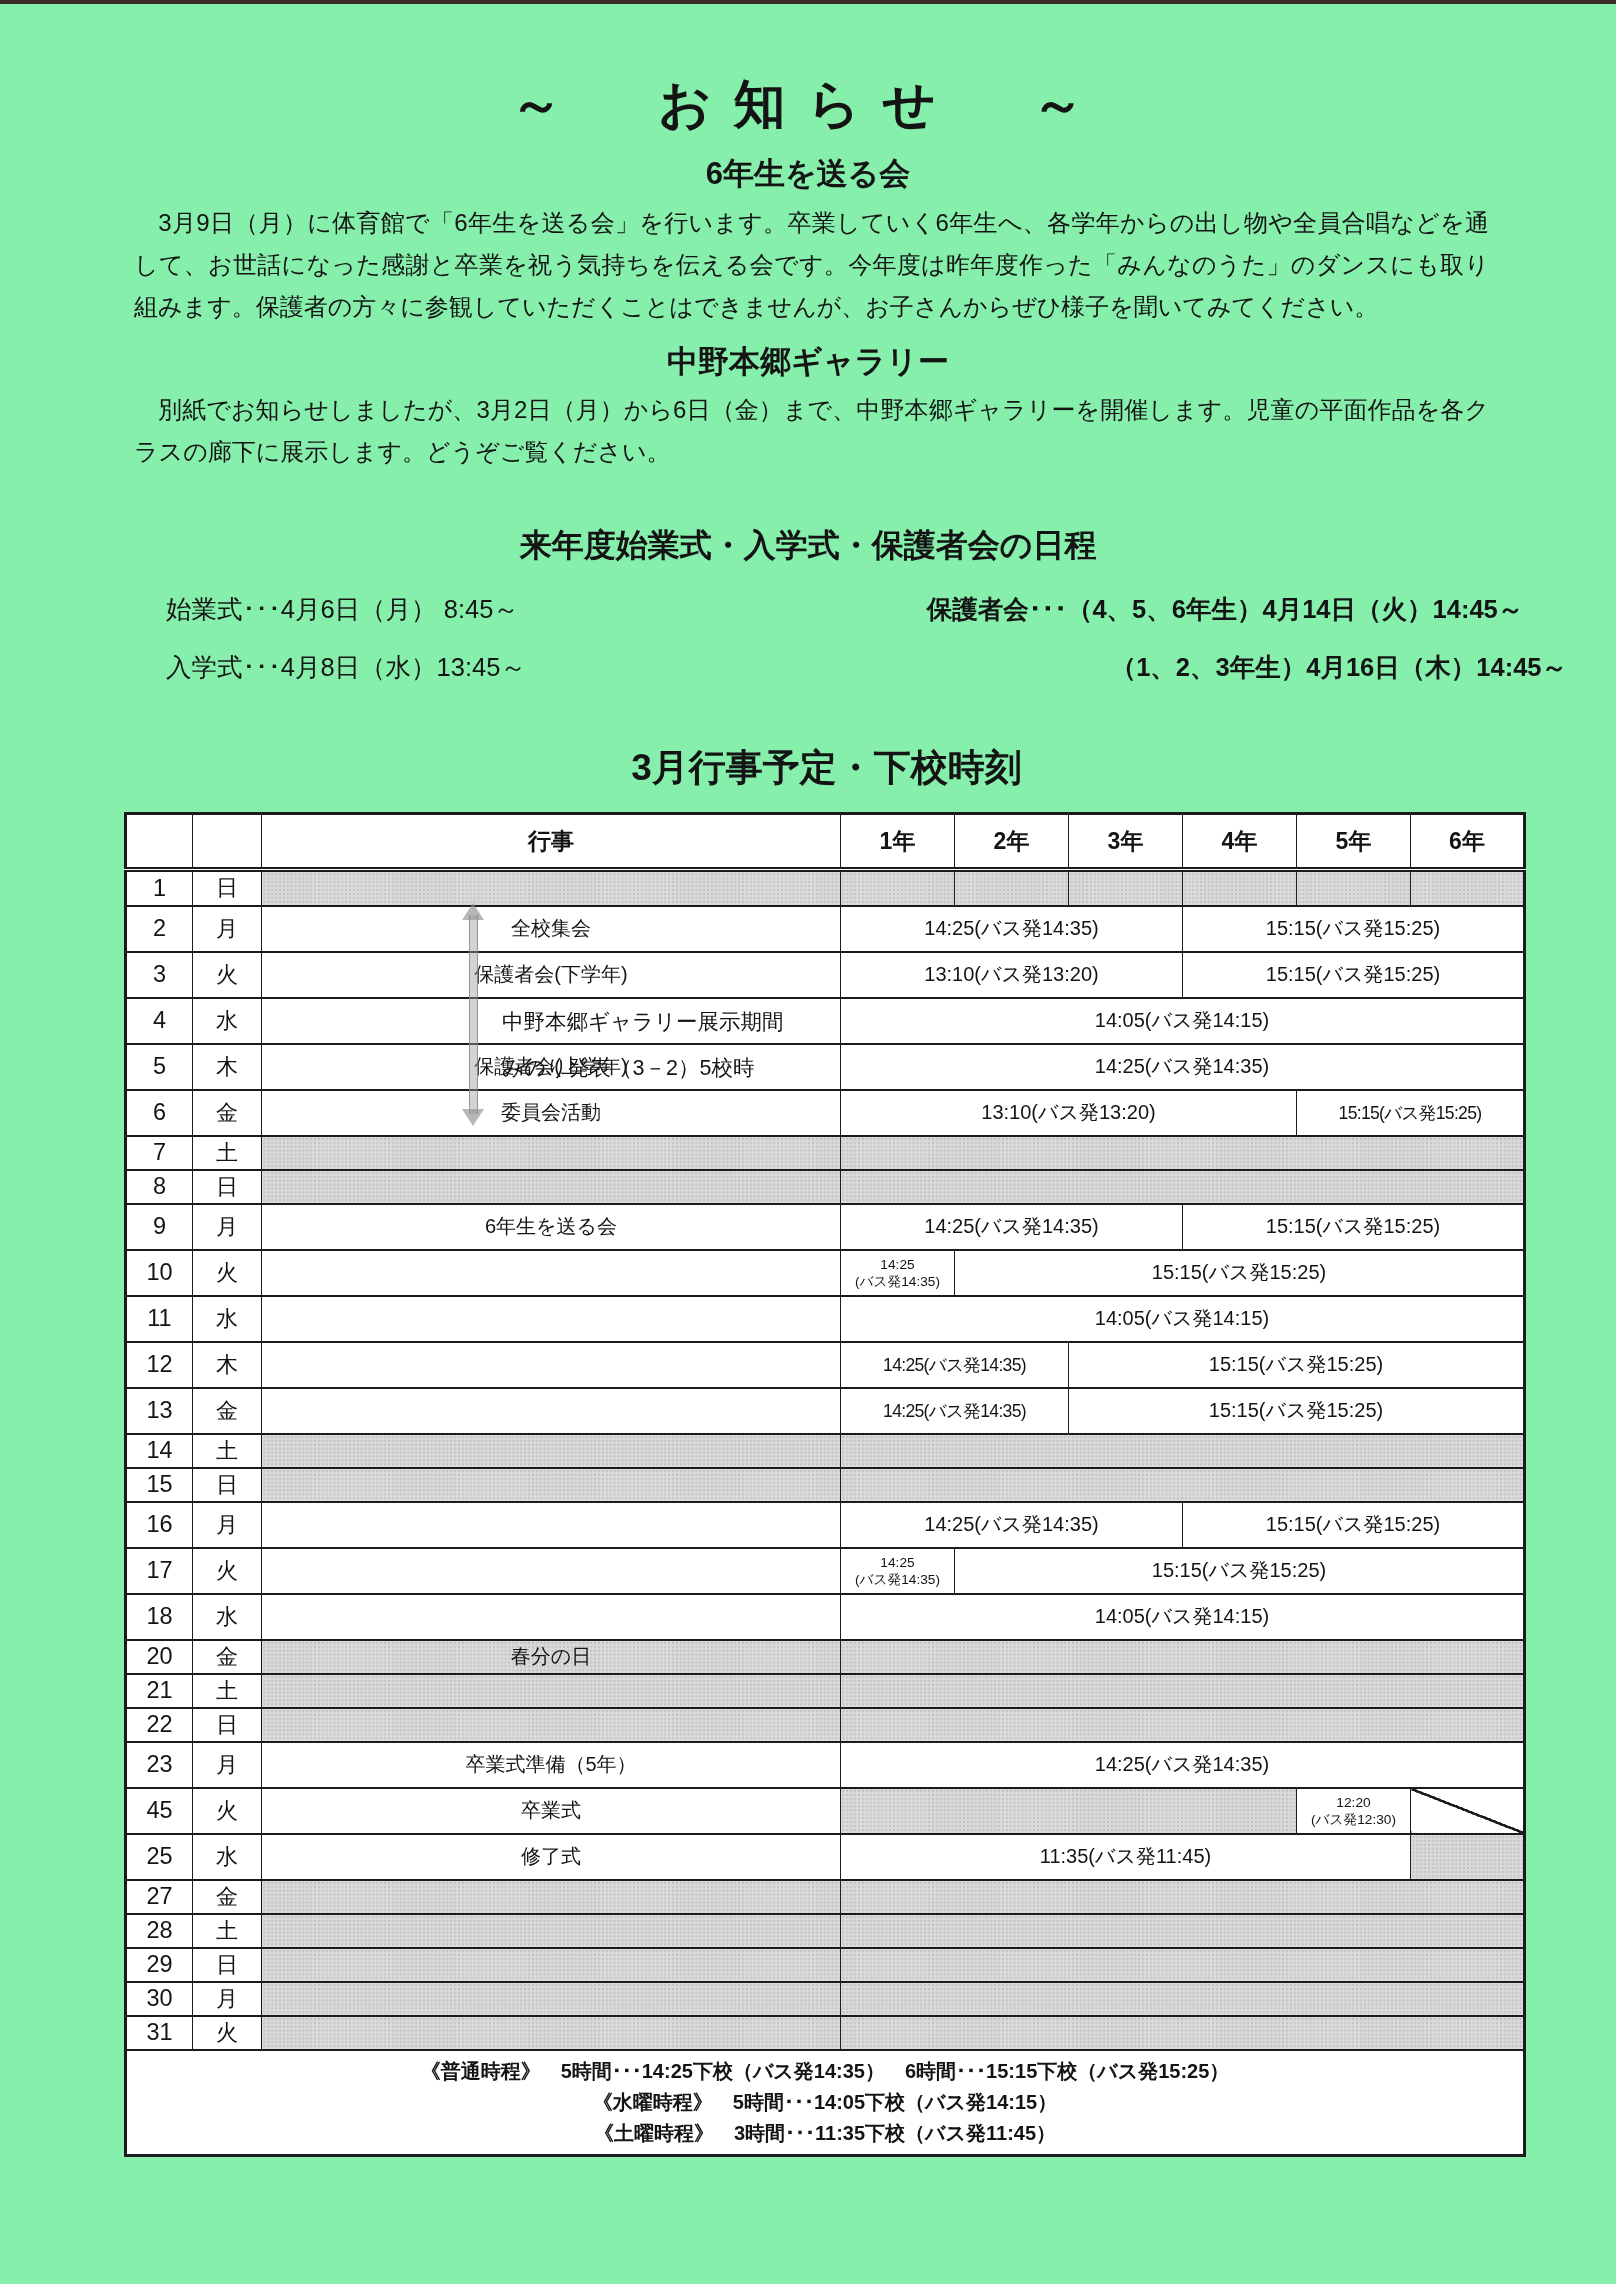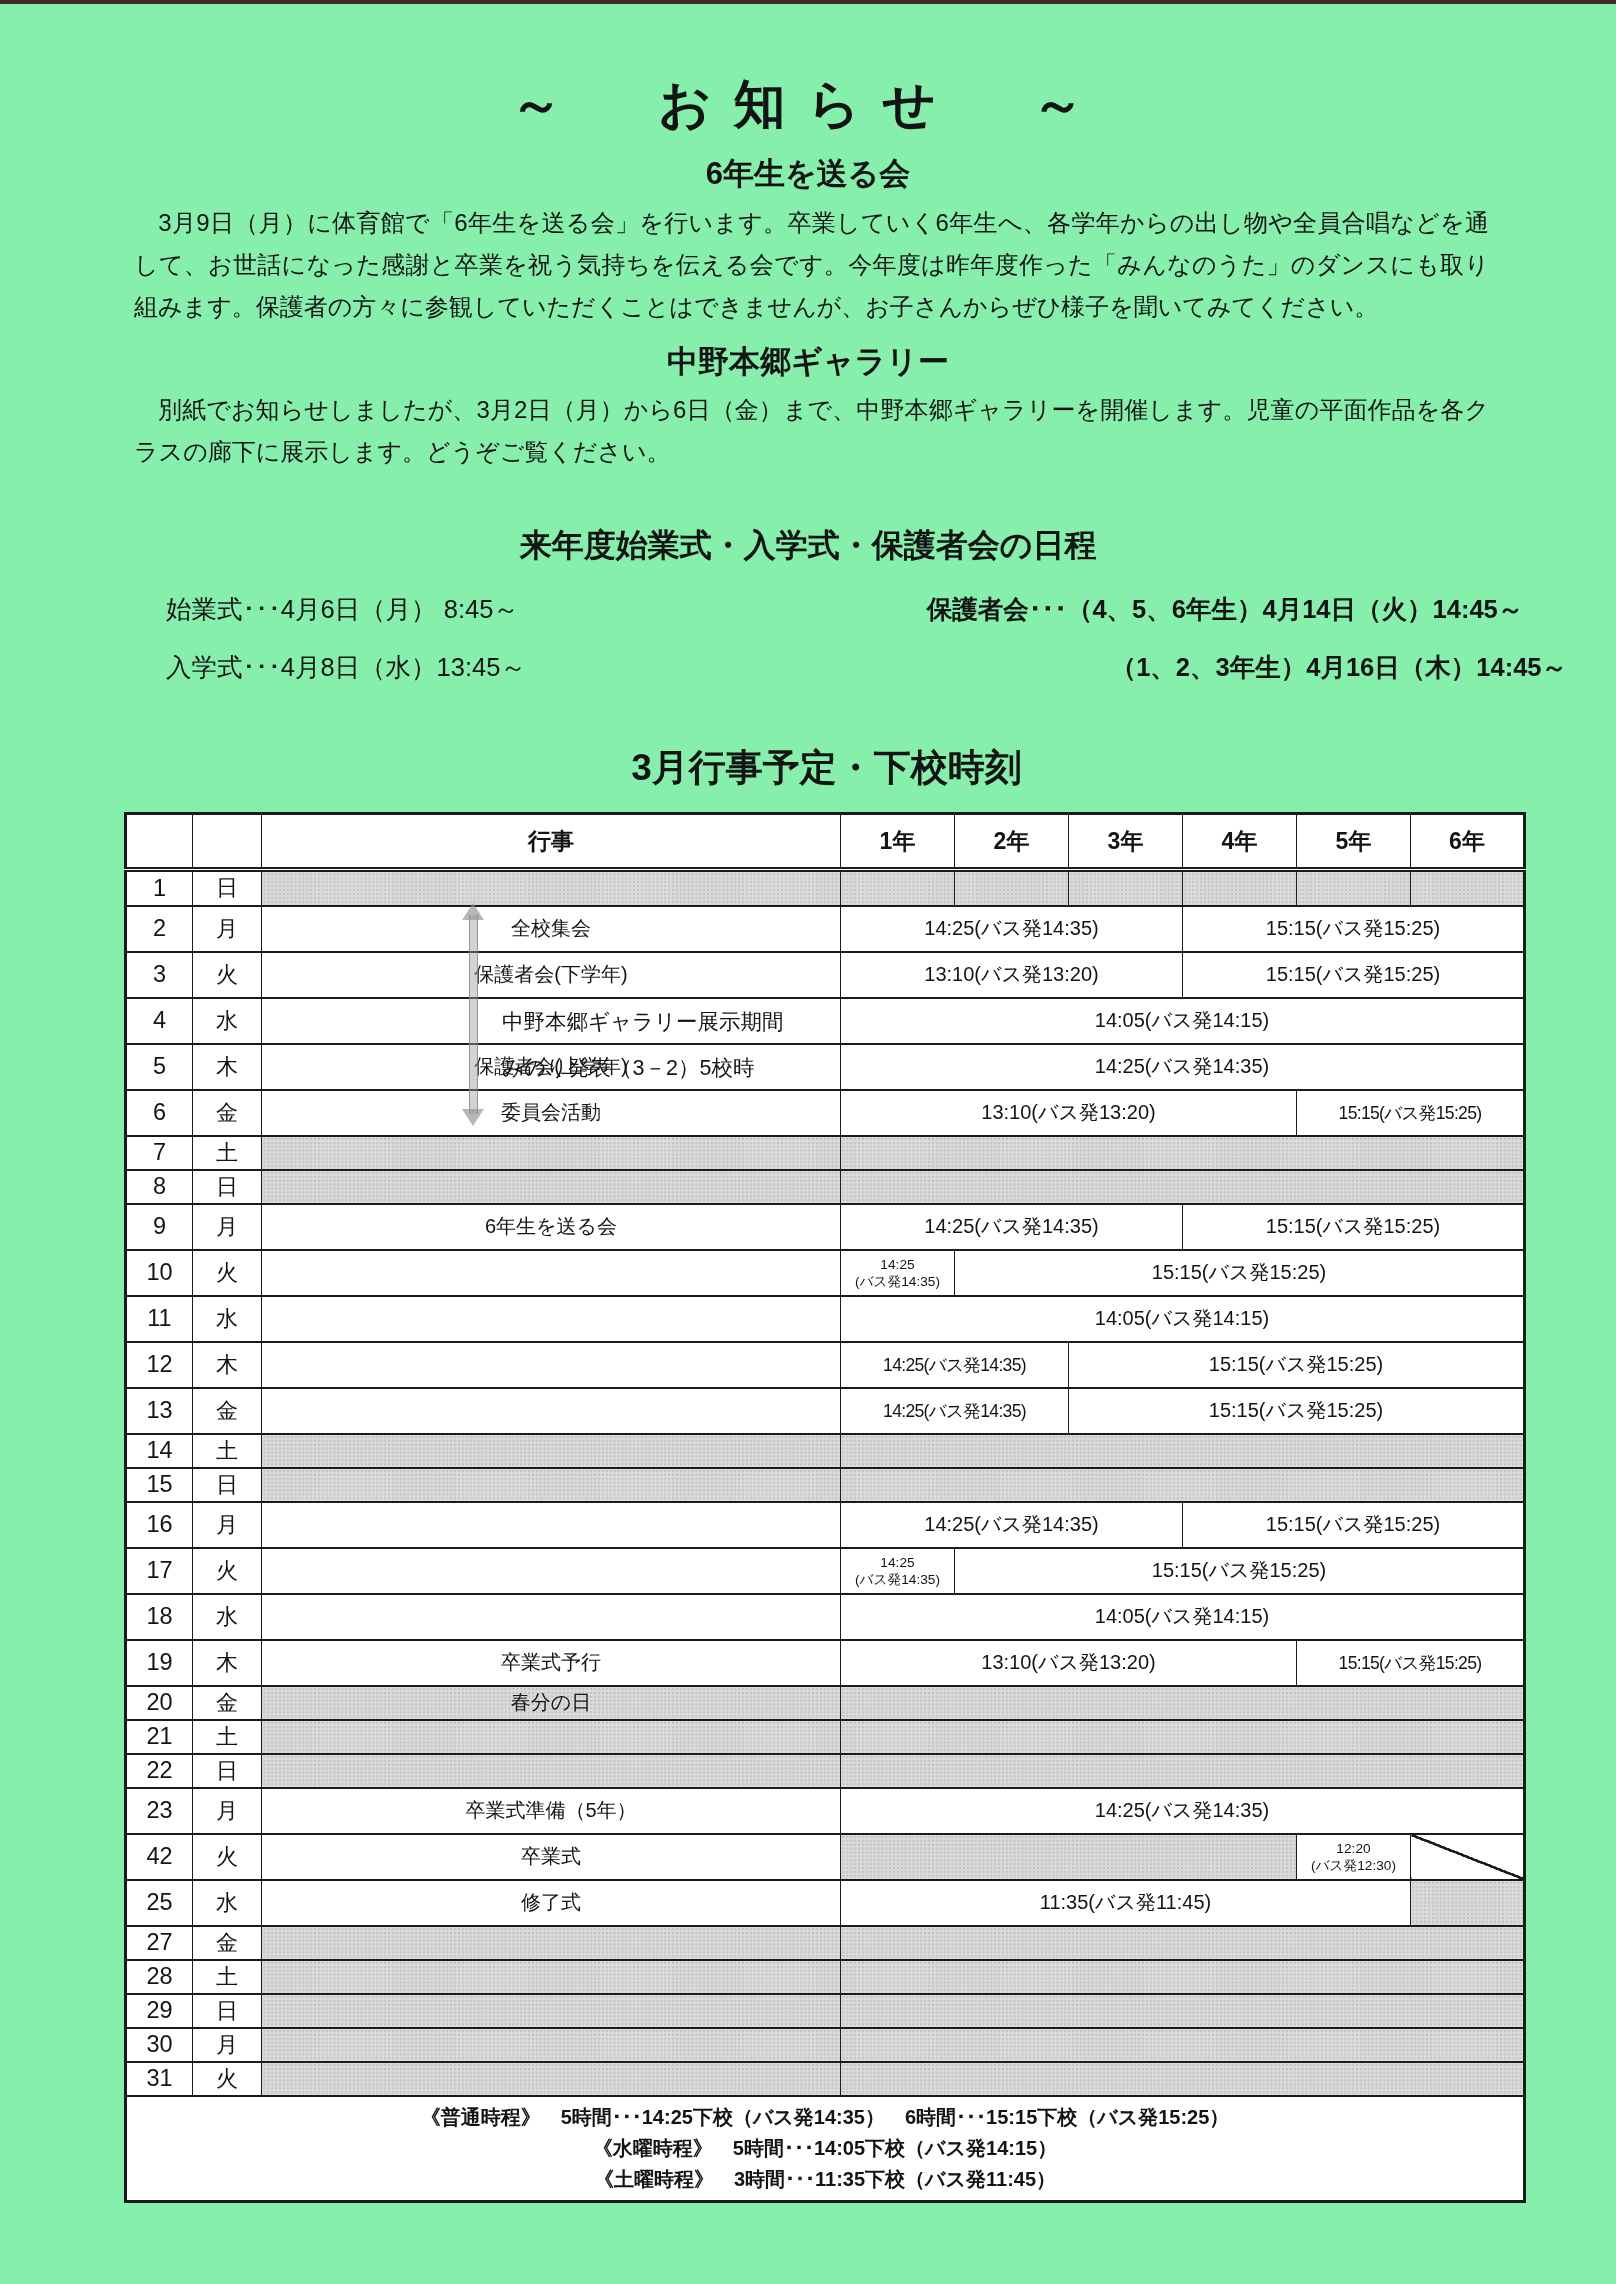--- a/index.html
+++ b/index.html
@@ -291,27 +291,20 @@
               <div>(バス発14:35)</div>
             </td>
             <td class="t-cell" colspan="5">15:15(バス発15:25)</td>
           </tr>
           <tr class="h-std">
             <td class="c-num">18</td>
             <td class="c-day">水</td>
             <td class="c-event"></td>
             <td class="t-cell" colspan="6">14:05(バス発14:15)</td>
           </tr>
-          <tr class="h-std">
-            <td class="c-num">19</td>
-            <td class="c-day">木</td>
-            <td class="c-event"><span class="ev">卒業式予行</span></td>
-            <td class="t-cell" colspan="4">13:10(バス発13:20)</td>
-            <td class="t-cell t-narrow" colspan="2">15:15(バス発15:25)</td>
-          </tr>
           <tr class="h-hol">
             <td class="c-num">20</td>
             <td class="c-day">金</td>
             <td class="c-event gray"><span class="ev">春分の日</span></td>
             <td class="gray" colspan="6"></td>
           </tr>
           <tr class="h-hol">
             <td class="c-num">21</td>
             <td class="c-day">土</td>
             <td class="c-event gray"></td>
@@ -323,21 +316,21 @@
             <td class="c-event gray"></td>
             <td class="gray" colspan="6"></td>
           </tr>
           <tr class="h-std">
             <td class="c-num">23</td>
             <td class="c-day">月</td>
             <td class="c-event"><span class="ev">卒業式準備（5年）</span></td>
             <td class="t-cell" colspan="6">14:25(バス発14:35)</td>
           </tr>
           <tr class="h-std">
-            <td class="c-num">42</td>
+            <td class="c-num">45</td>
             <td class="c-day">火</td>
             <td class="c-event"><span class="ev">卒業式</span></td>
             <td class="gray" colspan="4"></td>
             <td class="t-small" colspan="1">
               <div>12:20</div>
               <div>(バス発12:30)</div>
             </td>
             <td class="diag" colspan="1"></td>
           </tr>
           <tr class="h-std">

